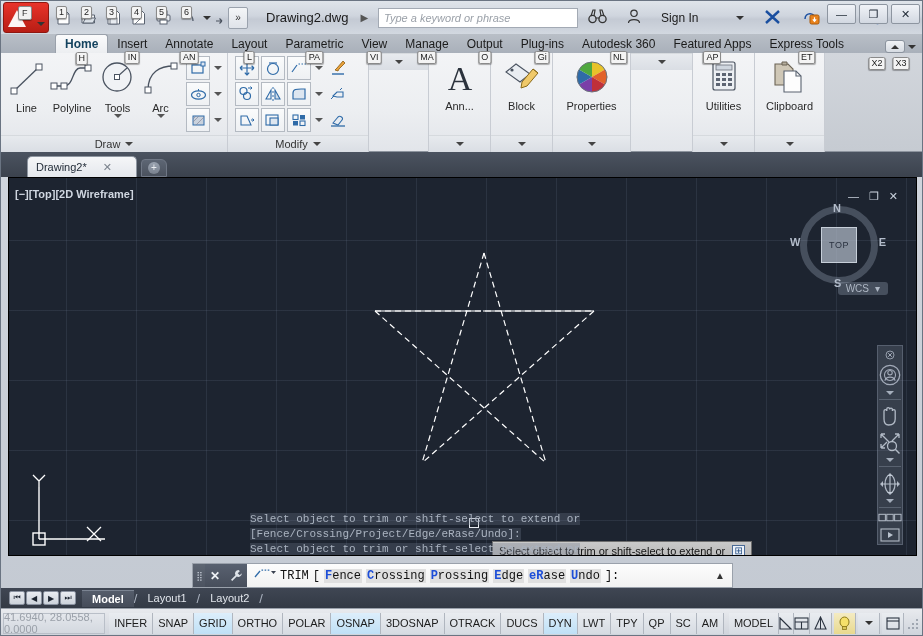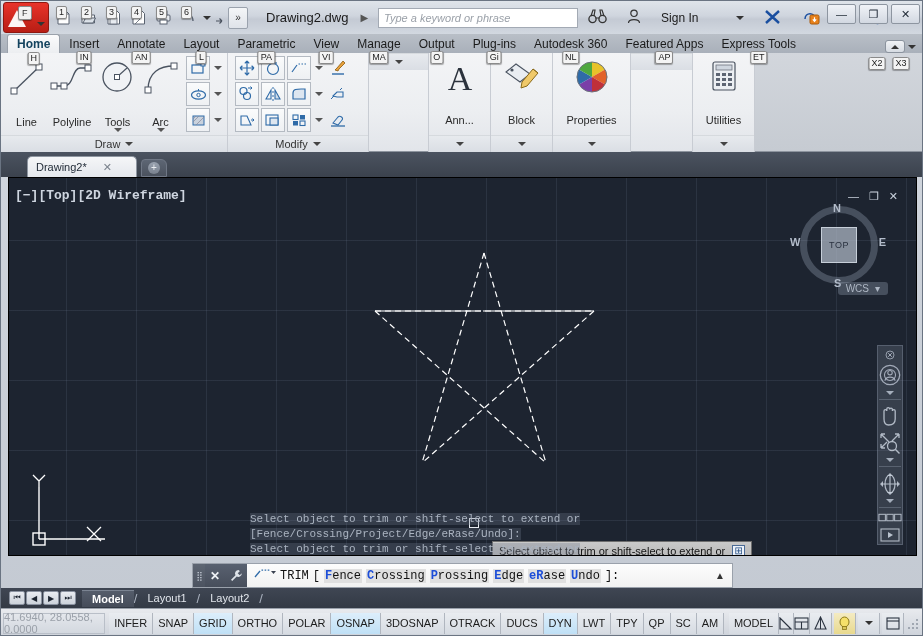--- a/index.html
+++ b/index.html
@@ -87,21 +87,21 @@
     background: linear-gradient(#b9bfc7,#a9b0ba);
     display: flex; align-items: flex-end; padding-left: 6px;
   }
   .rtab {
     height: 19px; padding: 0 9px; font-size: 12px; color: #1b1b1b;
     display: flex; align-items: center; white-space: nowrap; position: relative;
   }
   .rtab.active {
     background: linear-gradient(#fbfbfc,#eceef1);
     border: 1px solid #9aa1ab; border-bottom: none;
-    border-radius: 3px 3px 0 0; color: #14435f; font-weight: bold;
+    border-radius: 3px 3px 0 0; color: #14435f; font-weight: bold; margin-left: 48px;
   }
   .ktag {
     position: absolute; left: 50%; transform: translateX(-50%); top: 17px;
     background: #f4f4f4; border: 1px solid #8a8a8a; border-radius: 2px;
     font-size: 9px; color: #222; padding: 0 2px; line-height: 11px;
     z-index: 30; box-shadow: 0 1px 1px rgba(0,0,0,.3); font-weight: normal;
   }
   .tabs-right {
     margin-left: auto; display: flex; align-items: center; gap: 3px;
     padding-right: 8px; position: relative;
@@ -129,21 +129,21 @@
   .panel-title {
     height: 17px; border-top: 1px solid #d6dade;
     background: linear-gradient(#e7eaee,#dadee4);
     font-size: 11px; color: #333; display: flex; align-items: center;
     justify-content: center; gap: 5px;
   }
   .big-btn {
     width: 52px; display: flex; flex-direction: column; align-items: center;
     position: relative; padding-top: 2px;
   }
-  .big-btn .lbl { font-size: 11px; color: #2a2a2a; margin-top: 16px; }
+  .big-btn .lbl { font-size: 11px; color: #2a2a2a; margin-top: 2px; }
   .small-grid { display: flex; flex-direction: column; gap: 2px; }
   .small-row { display: flex; gap: 2px; align-items: center; }
   .sbtn {
     width: 24px; height: 24px; border: 1px solid transparent;
     display: flex; align-items: center; justify-content: center;
   }
   .sbtn.bordered { border: 1px solid #b4bac2; background: linear-gradient(#fafbfc,#eef0f3); }
   .sdd { width: 11px; height: 22px; display:flex; align-items:center; justify-content:center; }
 
   
@@ -182,21 +182,21 @@
   .grid {
     position: absolute; inset: 0;
     background-image:
       linear-gradient(to right, rgba(120,135,160,.16) 1px, transparent 1px),
       linear-gradient(to bottom, rgba(120,135,160,.16) 1px, transparent 1px);
     background-size: 70px 70px;
     background-position: -13px -8px;
   }
   .vp-label {
     position: absolute; left: 6px; top: 10px; color: #cfd6e0;
-    font-size: 13px; font-weight: bold; font-family: Liberation Mono, monospace;
+    font-size: 11px; font-weight: bold;
   }
   .vp-winbtns {
     position: absolute; right: 18px; top: 12px; display: flex; gap: 10px;
     color: #c9d1dc; font-size: 11px;
   }
 
   
   .viewcube { position: absolute; right: 38px; top: 28px; width: 78px; height: 78px; }
   .vc-ring {
     position: absolute; inset: 0; border-radius: 50%;
@@ -823,20 +823,38 @@
           <span class="lbl">Utilities</span>
         </div>
       </div>
       <div class="panel-title">
         <span>
             <div class="caret-dn" style="border-top-color:#444"></div>
           </span>
       </div>
     </div>
 
+    <div class="panel" style="width:70px">
+      <div class="panel-body" style="justify-content:center">
+        <div class="big-btn" style="width:62px">
+          <svg width="44" height="40" viewBox="0 0 44 40">
+            <path d="M7 6 h13 l5 5 v16 h-18 z" fill="#cfc7b6" stroke="#6b6355" stroke-width="1.1"></path>
+            <path d="M14 4 h5 v3 h-5 z" fill="#b5ad9c" stroke="#6b6355" stroke-width="1"></path>
+            <path d="M16 13 h12 l5 5 v16 h-17 z" fill="#fdfdfd" stroke="#5a6370" stroke-width="1.1"></path>
+            <path d="M28 13 v5 h5" fill="none" stroke="#5a6370" stroke-width="1.1"></path>
+          </svg>
+          <span class="lbl">Clipboard</span>
+        </div>
+      </div>
+      <div class="panel-title">
+        <span>
+            <div class="caret-dn" style="border-top-color:#444"></div>
+          </span>
+      </div>
+    </div>
 
     <div style="flex:1; background: linear-gradient(#d2d6dc,#c6cbd2);"></div>
   </div>
 
   <div class="filetabs">
     <div class="ftab">
       <span>Drawing2*</span>
       <span class="x">✕</span>
     </div>
     <div class="ftab-plus">

